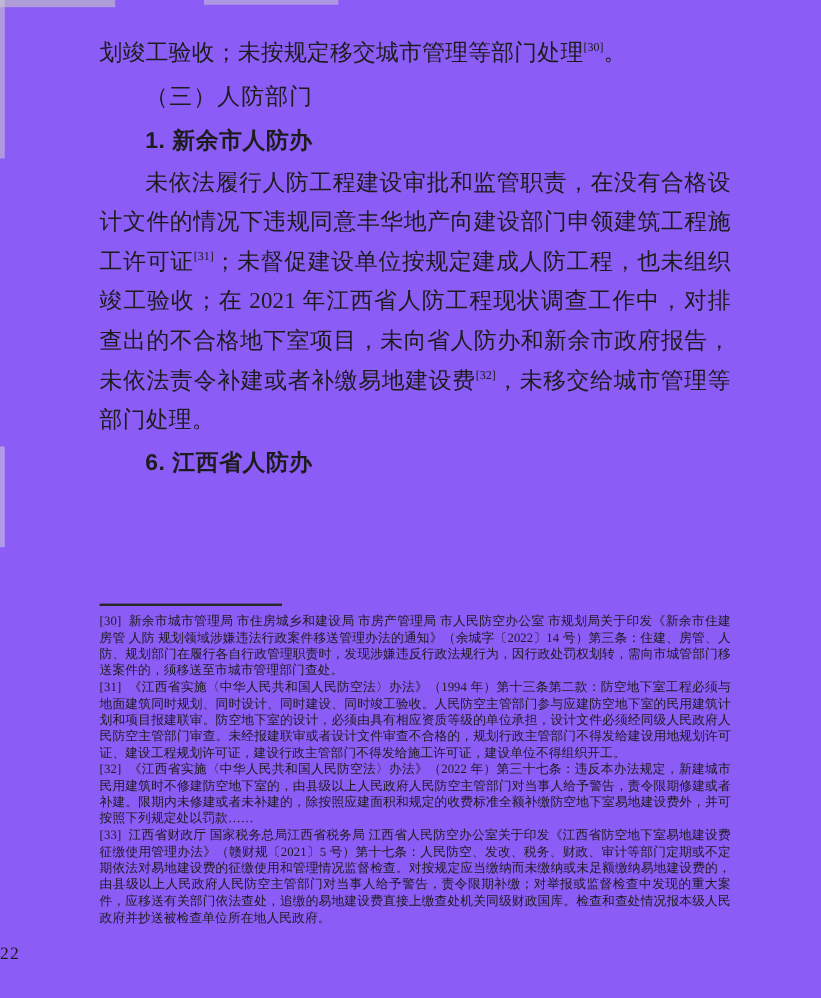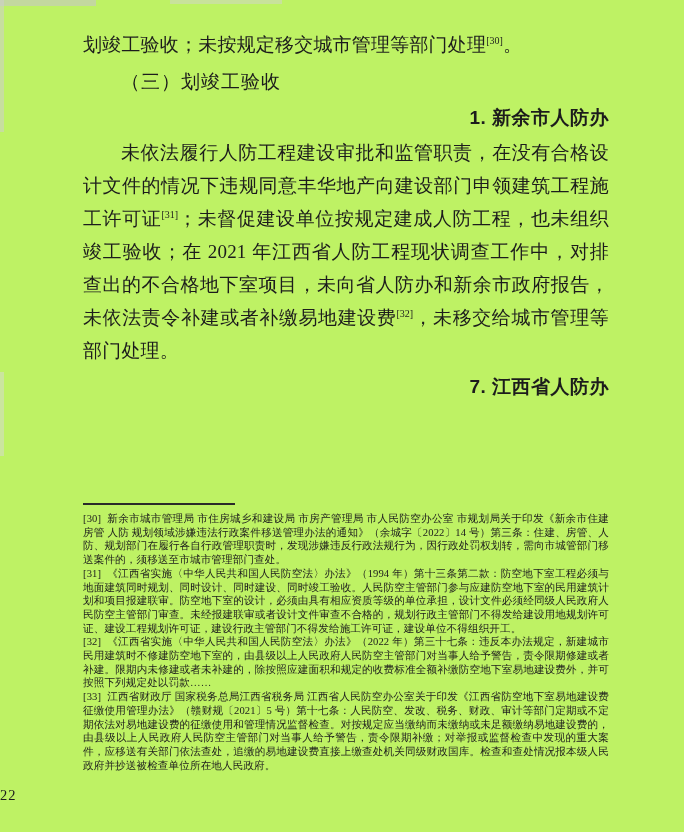--- a/index.html
+++ b/index.html
@@ -1,20 +1,20 @@
 <!DOCTYPE html>
 <html lang="zh"><head>
 <meta charset="utf-8">
 <style>
   html, body { margin: 0; padding: 0; background: #e9e9e9; }
   .page {
     position: relative;
     width: 684px; height: 832px;
     margin: 0 auto;
-    background: #bef264;
+    background: #8b5cf6;
     color: #1c1c1c;
     font-family: "Liberation Serif", "DejaVu Serif", serif;
     overflow: hidden;
     box-sizing: border-box;
   }
   .content {
     position: absolute;
     left: 83px; top: 28px; width: 526px;
   }
   .body-par {
@@ -35,21 +35,20 @@
     letter-spacing: 1px;
   }
   .num-heading {
     font-size: 19px;
     line-height: 33px;
     margin: 3px 0 2px 0;
     text-indent: 2em;
     font-weight: bold;
     font-family: "Liberation Sans", "DejaVu Sans", sans-serif;
     letter-spacing: 0.5px;
-    text-align: right;
   }
   sup.fn-ref {
     font-size: 10px;
     line-height: 0;
     vertical-align: super;
     letter-spacing: 0;
   }
   .footnote-area {
     position: absolute;
     left: 83px; top: 503px; width: 526px;
@@ -88,27 +87,27 @@
 
   <div class="artifact a-top1"></div>
   <div class="artifact a-top2"></div>
   <div class="artifact a-left1"></div>
   <div class="artifact a-left2"></div>
 
   <div class="content">
 
     <p class="body-par no-indent"><span>划竣工验收；未按规定移交城市管理等部门处理</span><sup class="fn-ref">[30]</sup><span>。</span></p>
 
-    <h3 class="section-heading">（三）划竣工验收</h3>
+    <h3 class="section-heading">（三）人防部门</h3>
 
     <h4 class="num-heading">1. 新余市人防办</h4>
 
     <p class="body-par indent"><span>未依法履行人防工程建设审批和监管职责，在没有合格设计文件的情况下违规同意丰华地产向建设部门申领建筑工程施工许可证</span><sup class="fn-ref">[31]</sup><span>；未督促建设单位按规定建成人防工程，也未组织竣工验收；在 2021 年江西省人防工程现状调查工作中，对排查出的不合格地下室项目，未向省人防办和新余市政府报告，未依法责令补建或者补缴易地建设费</span><sup class="fn-ref">[32]</sup><span>，未移交给城市管理等部门处理。</span></p>
 
-    <h4 class="num-heading">7. 江西省人防办</h4>
+    <h4 class="num-heading">6. 江西省人防办</h4>
 
 
   </div>
 
   <div class="footnote-area">
     <hr class="fn-separator">
 
     <p class="footnote"><span class="fn-marker">[30]</span><span>新余市城市管理局 市住房城乡和建设局 市房产管理局 市人民防空办公室 市规划局关于印发《新余市住建房管 人防 规划领域涉嫌违法行政案件移送管理办法的通知》（余城字〔2022〕14 号）第三条：住建、房管、人防、规划部门在履行各自行政管理职责时，发现涉嫌违反行政法规行为，因行政处罚权划转，需向市城管部门移送案件的，须移送至市城市管理部门查处。</span></p>
 
     <p class="footnote"><span class="fn-marker">[31]</span><span>《江西省实施〈中华人民共和国人民防空法〉办法》（1994 年）第十三条第二款：防空地下室工程必须与地面建筑同时规划、同时设计、同时建设、同时竣工验收。人民防空主管部门参与应建防空地下室的民用建筑计划和项目报建联审。防空地下室的设计，必须由具有相应资质等级的单位承担，设计文件必须经同级人民政府人民防空主管部门审查。未经报建联审或者设计文件审查不合格的，规划行政主管部门不得发给建设用地规划许可证、建设工程规划许可证，建设行政主管部门不得发给施工许可证，建设单位不得组织开工。</span></p>

